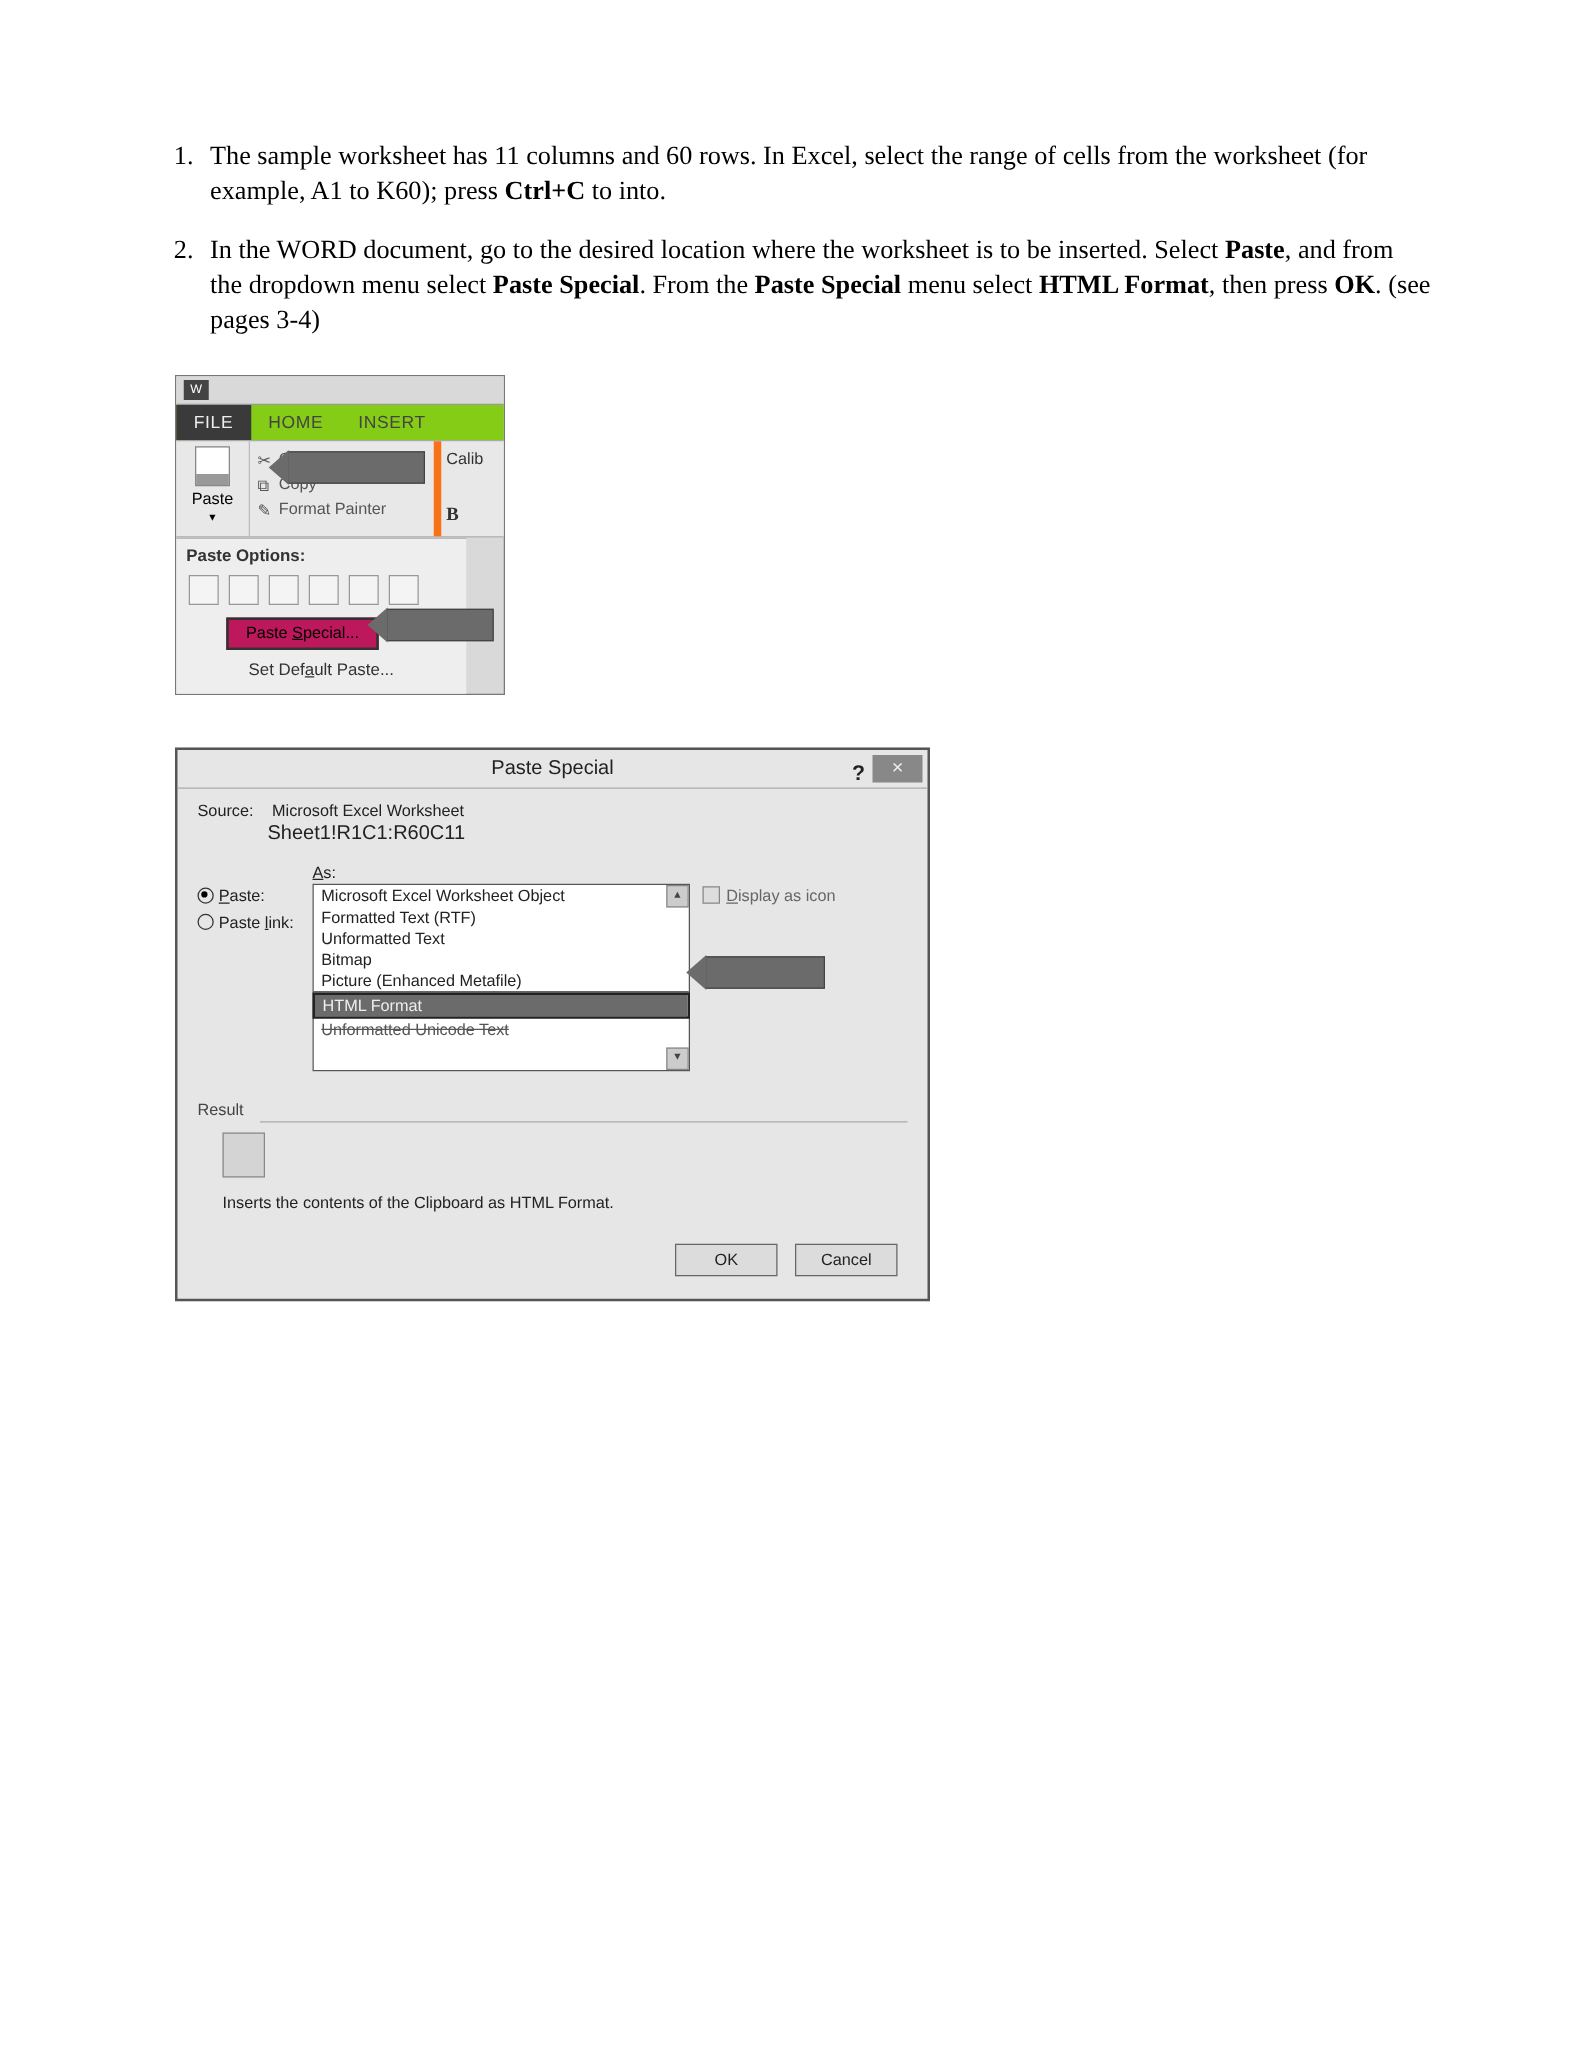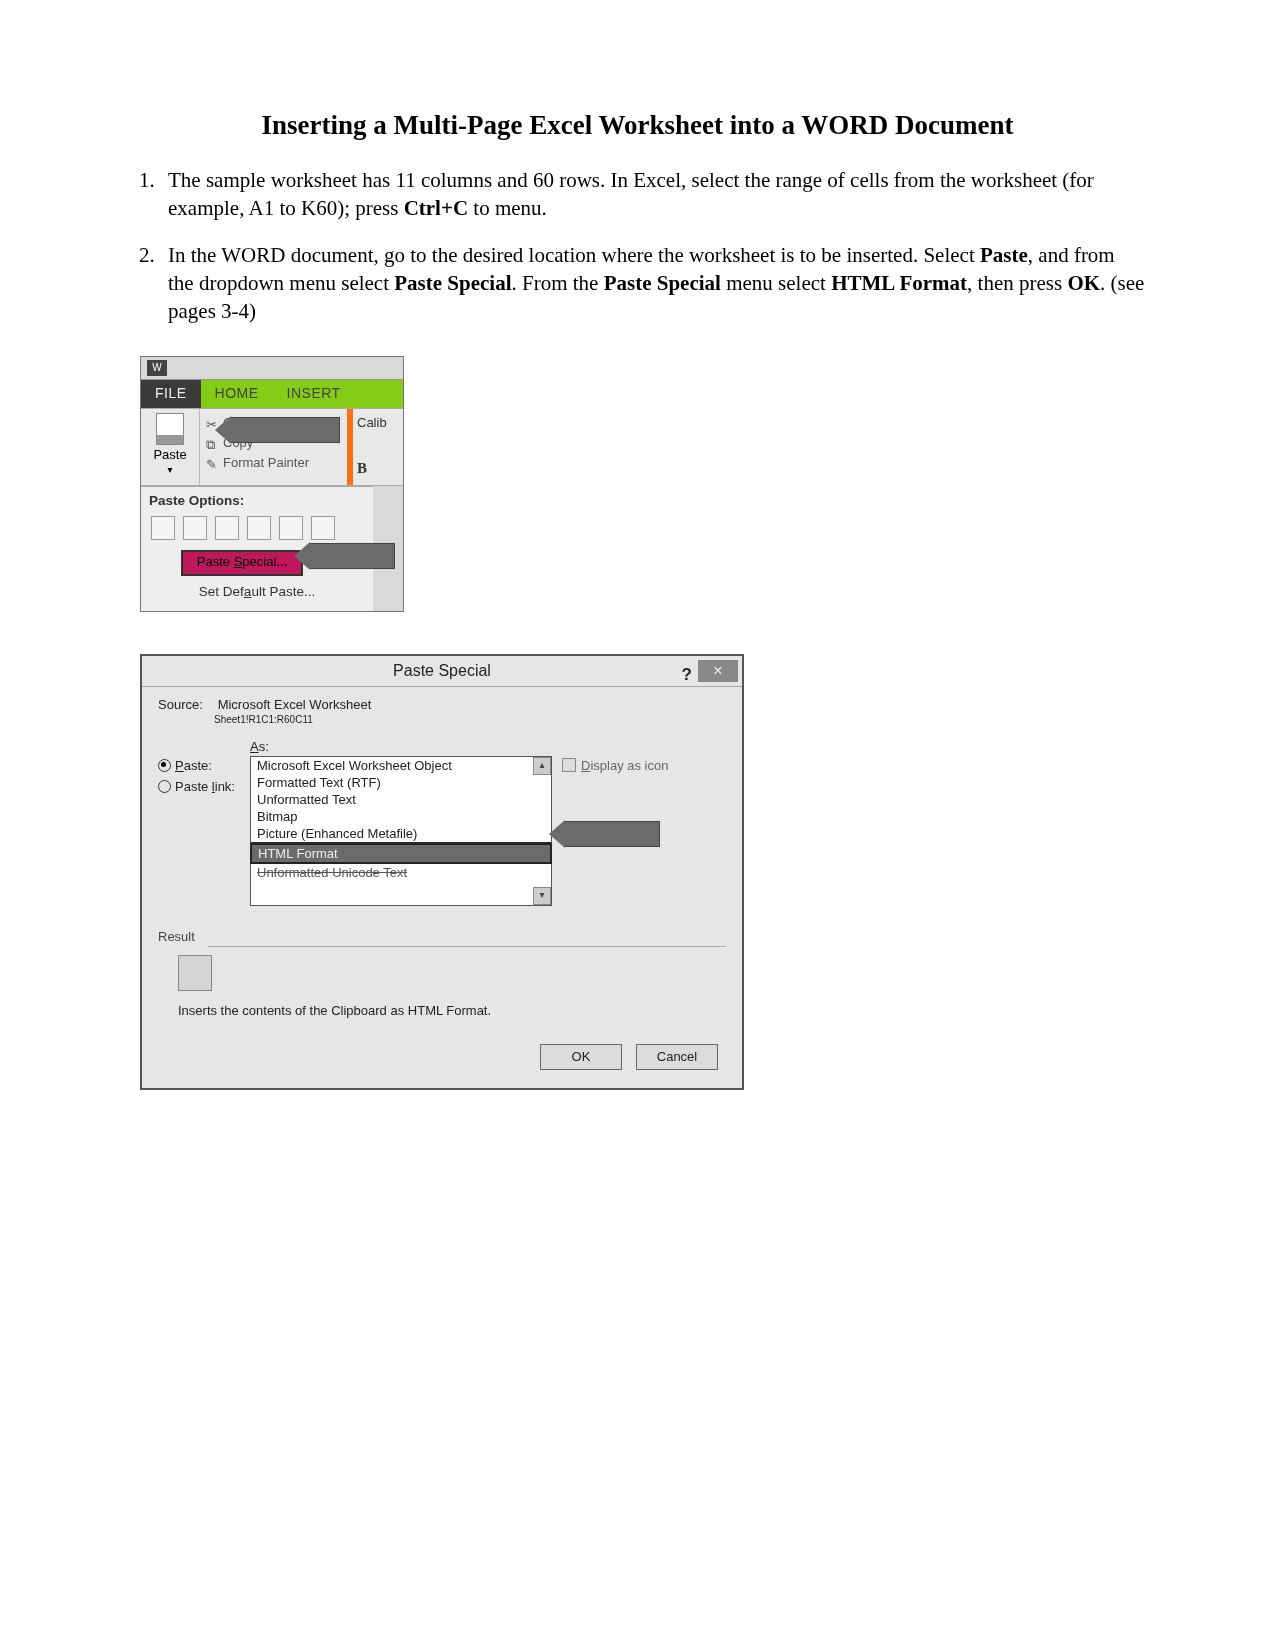--- a/index.html
+++ b/index.html
@@ -210,21 +210,21 @@
     position: absolute; right: 4px; top: 4px;
     width: 40px; height: 22px;
     background: #888;
     color: #eee;
     text-align: center;
     line-height: 22px;
   }
   .dlg-body { padding: 10px 16px 14px 16px; position: relative; }
   .src-row { font-size: 13px; margin-bottom: 2px; }
   .src-row .lbl { display:inline-block; width: 56px; }
-  .src-row2 { padding-left: 56px; font-size: 10px; margin-bottom: 14px; }
+  .src-row2 { padding-left: 56px; font-size: 16px; margin-bottom: 14px; }
   .as-label { margin-left: 92px; font-size: 13px; }
   .middle {
     display: flex;
     align-items: flex-start;
     margin-top: 2px;
   }
   .radios { width: 92px; font-size: 13px; padding-top: 2px; }
   .radios .r { display:flex; align-items:center; gap:4px; margin-bottom: 6px; }
   .radios .dot {
     width: 11px; height: 11px; border-radius: 50%; border:1px solid #333;
@@ -297,25 +297,24 @@
   .dlg-buttons .btn {
     width: 80px; height: 24px;
     border:1px solid #666; background:#dcdcdc;
     text-align:center; line-height:24px; font-size:13px;
   }
 </style>
 </head>
 <body>
 
 <div class="page">
-  <h1 class="title">Inserting a Multi-Page Excel Worksheet into a WORD Document</h1>
 
   <ol class="steps">
     <li>
-      <span>The sample worksheet has 11 columns and 60 rows. In Excel, select the range of cells from the worksheet (for example, A1 to K60); press </span><span class="b">Ctrl+C</span><span> to menu.</span>
+      <span>The sample worksheet has 11 columns and 60 rows. In Excel, select the range of cells from the worksheet (for example, A1 to K60); press </span><span class="b">Ctrl+C</span><span> to into.</span>
     </li>
     <li>
       <span>In the WORD document, go to the desired location where the worksheet is to be inserted. Select </span><span class="b">Paste</span><span>, and from the dropdown menu select </span><span class="b">Paste Special</span><span>. From the </span><span class="b">Paste Special</span><span> menu select </span><span class="b">HTML Format</span><span>, then press </span><span class="b">OK</span><span>. (see pages 3-4)</span>
     </li>
   </ol>
 
   <div class="ribbon-fig">
     <div class="ribbon-titlebar">
       <span class="w-icon">W</span>
     </div>

